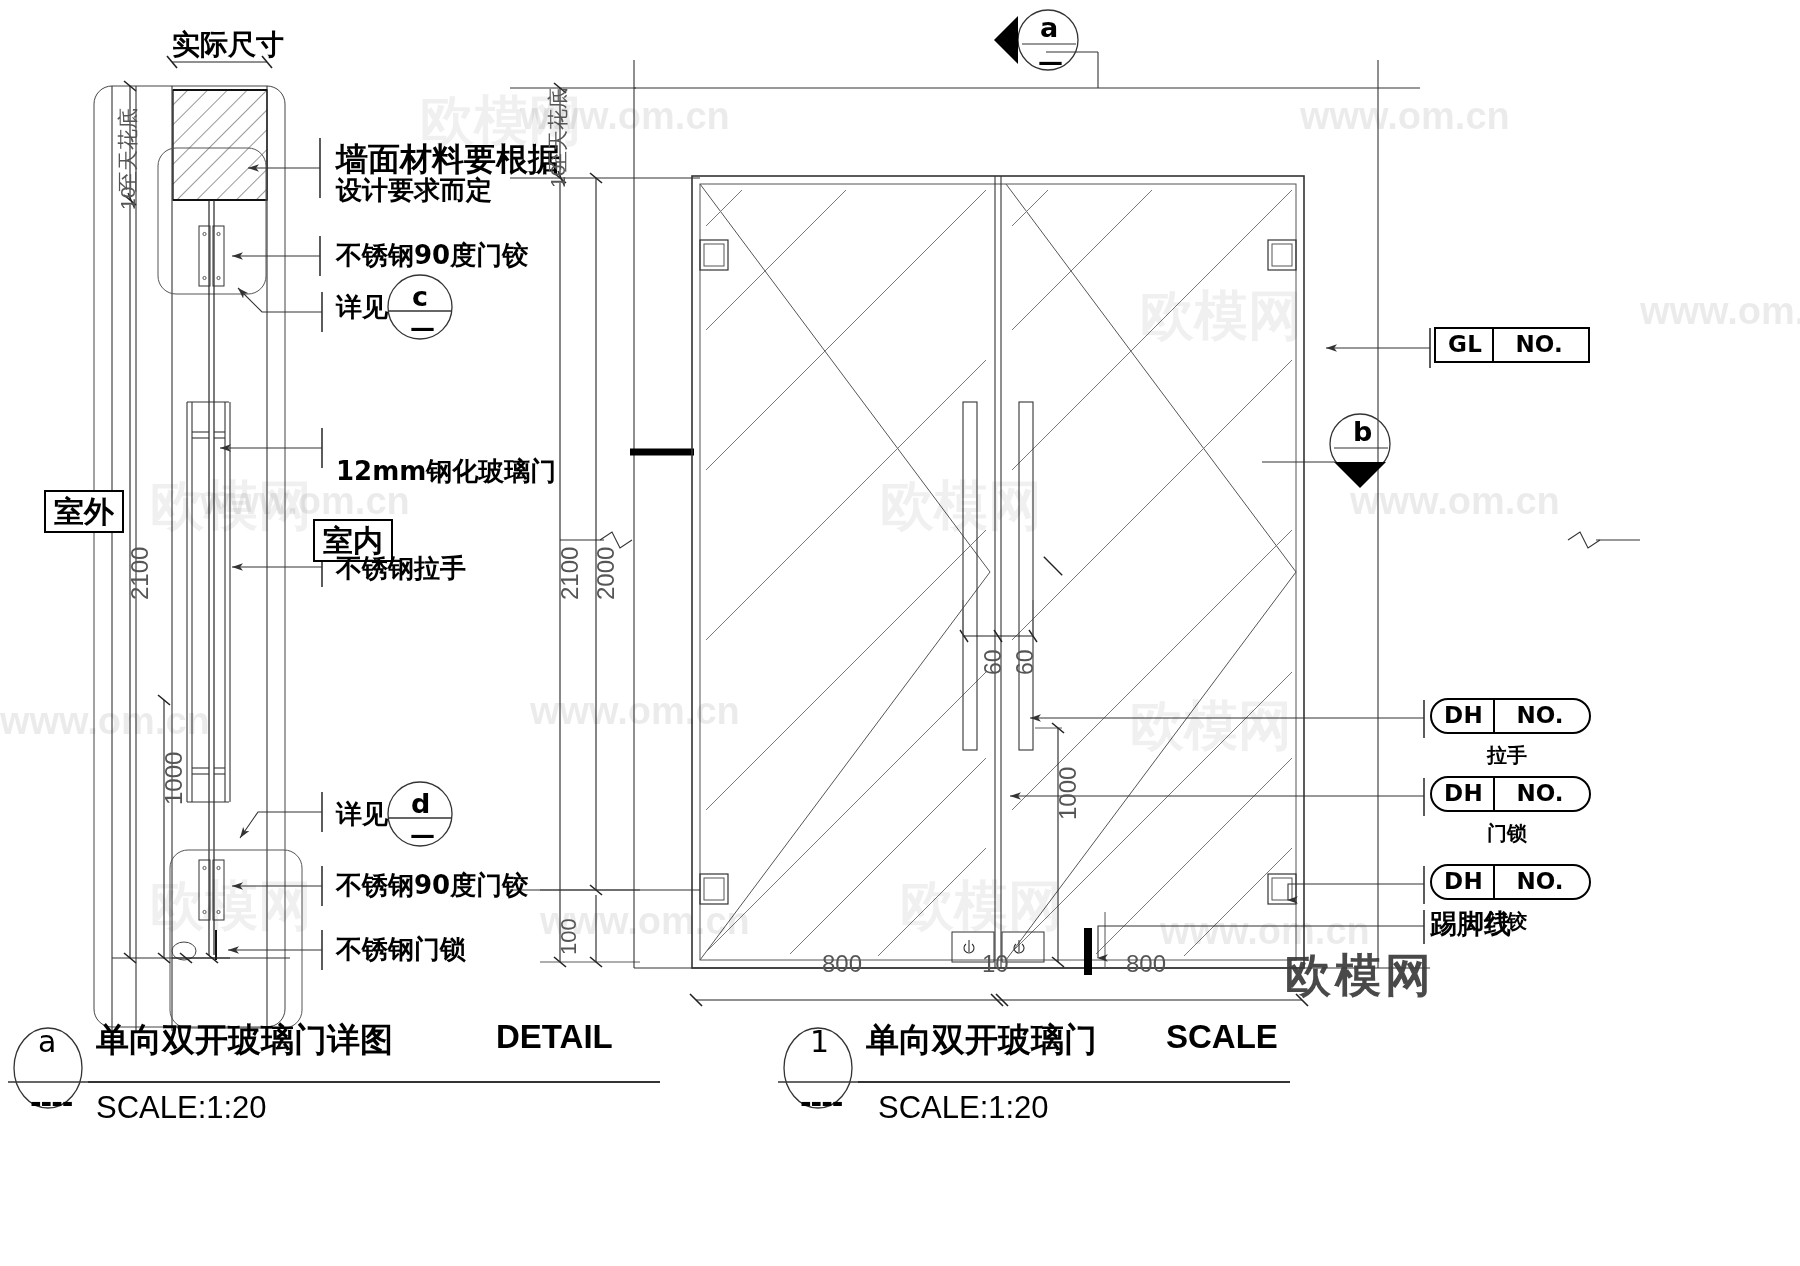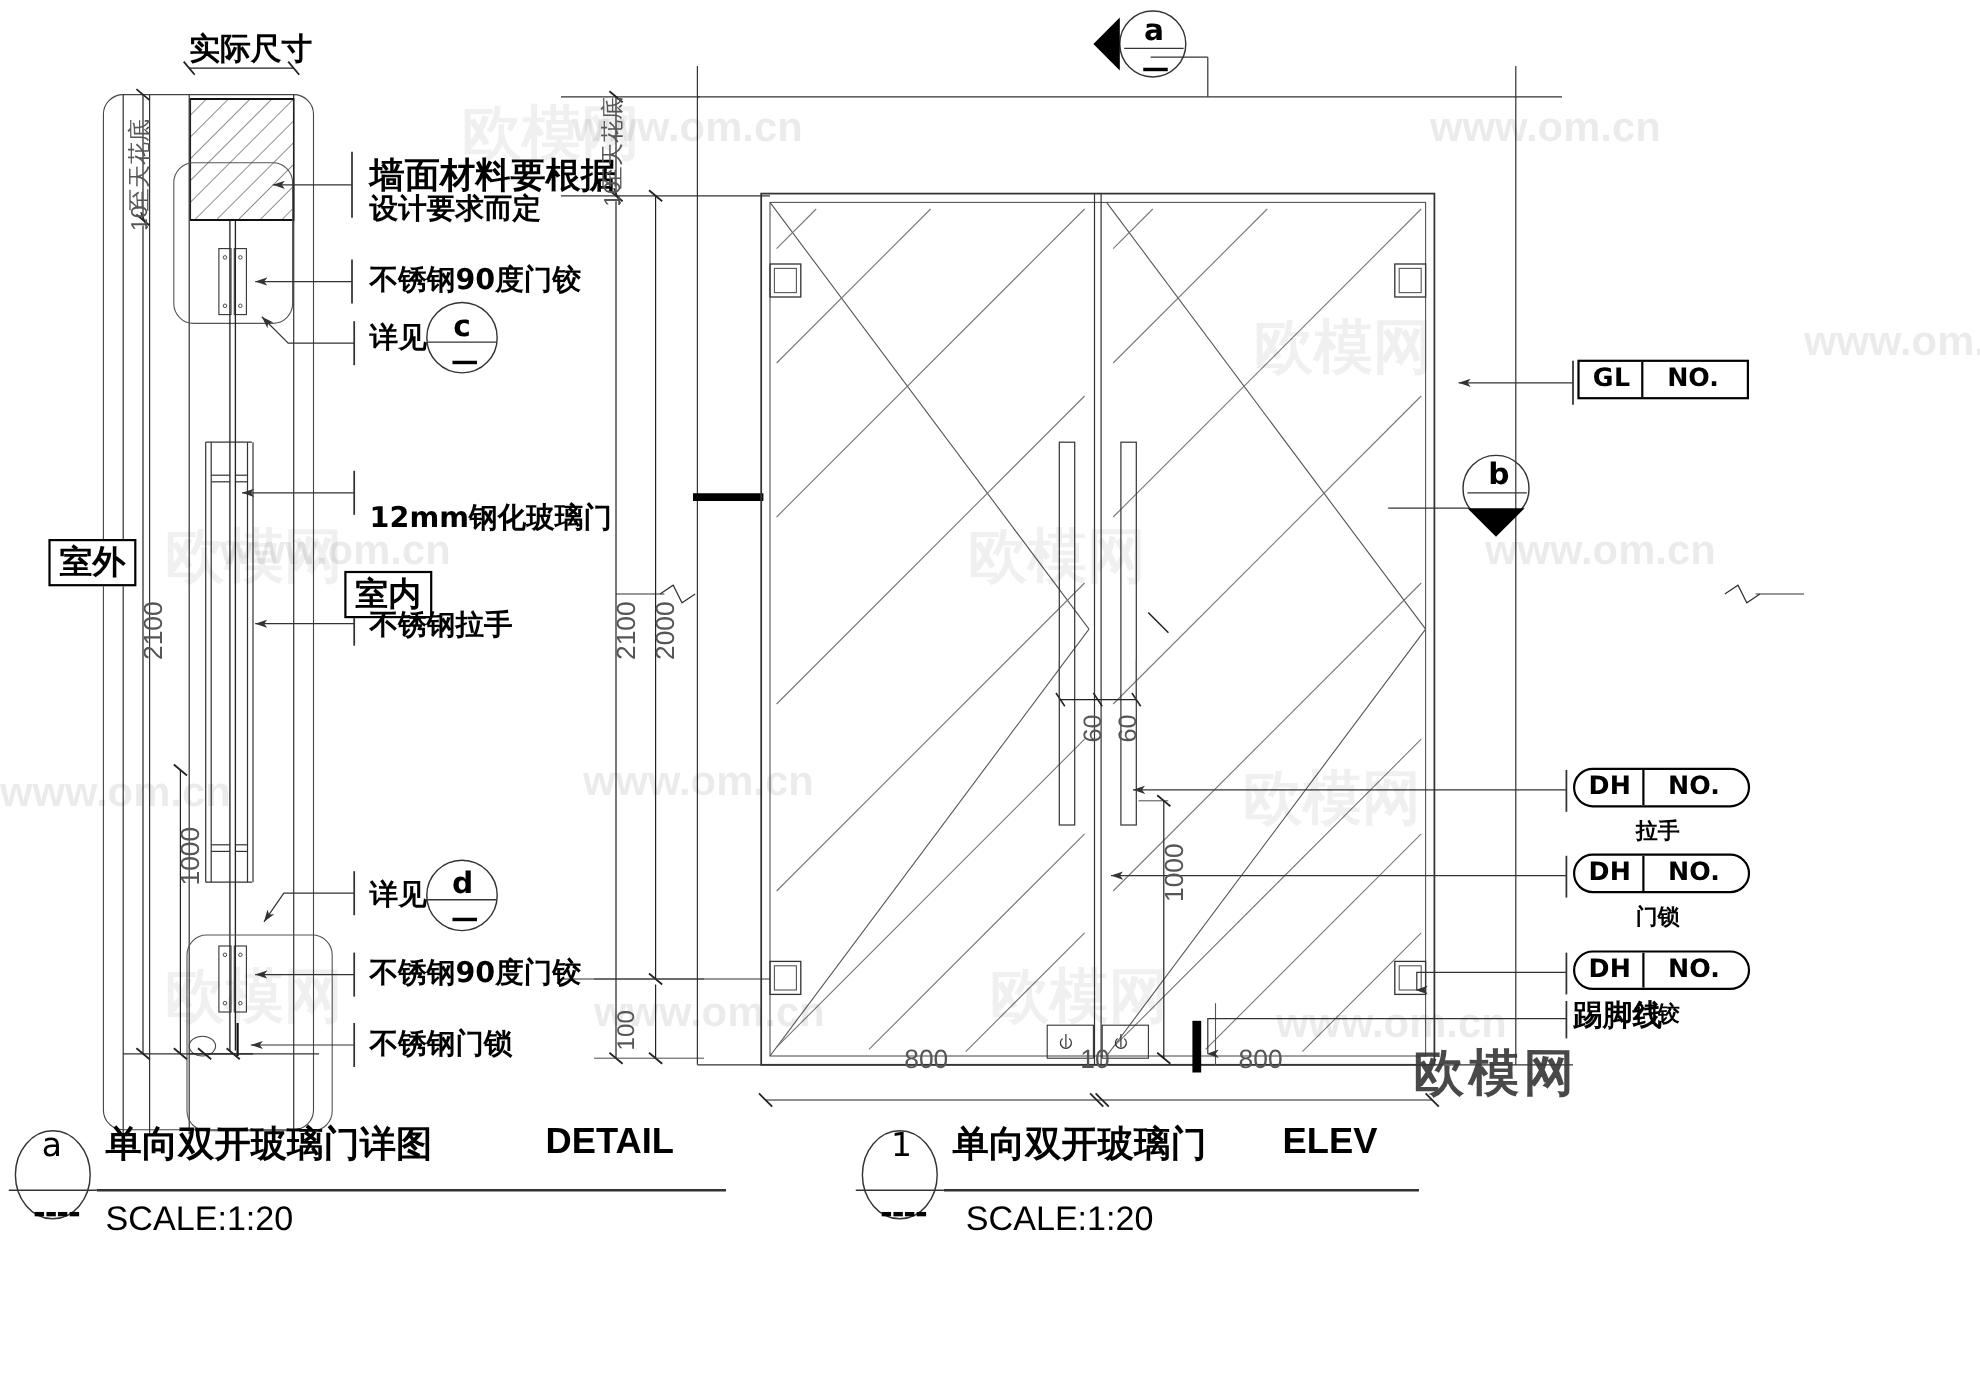--- a/index.html
+++ b/index.html
@@ -378,14 +378,14 @@
 
 <div class="lbl" style="left:38px;top:1024px;font-size:30px;">a</div>
 <div class="lbl" style="left:30px;top:1086px;font-size:28px;font-weight:700;letter-spacing:-1px;">----</div>
 <div class="titletxt cn" style="left:96px;top:1018px;">单向双开玻璃门详图</div>
 <div class="titletxt" style="left:496px;top:1018px;font-family:'Liberation Sans',sans-serif;">DETAIL</div>
 <div class="scaletxt" style="left:96px;top:1090px;">SCALE:1:20</div>
 
 <div class="lbl" style="left:810px;top:1024px;font-size:30px;">1</div>
 <div class="lbl" style="left:800px;top:1086px;font-size:28px;font-weight:700;letter-spacing:-1px;">----</div>
 <div class="titletxt cn" style="left:866px;top:1018px;">单向双开玻璃门</div>
-<div class="titletxt" style="left:1166px;top:1018px;font-family:'Liberation Sans',sans-serif;">ELEV</div>
+<div class="titletxt" style="left:1166px;top:1018px;font-family:'Liberation Sans',sans-serif;">SCALE</div>
 <div class="scaletxt" style="left:878px;top:1090px;">SCALE:1:20</div>
 
 </body></html>

